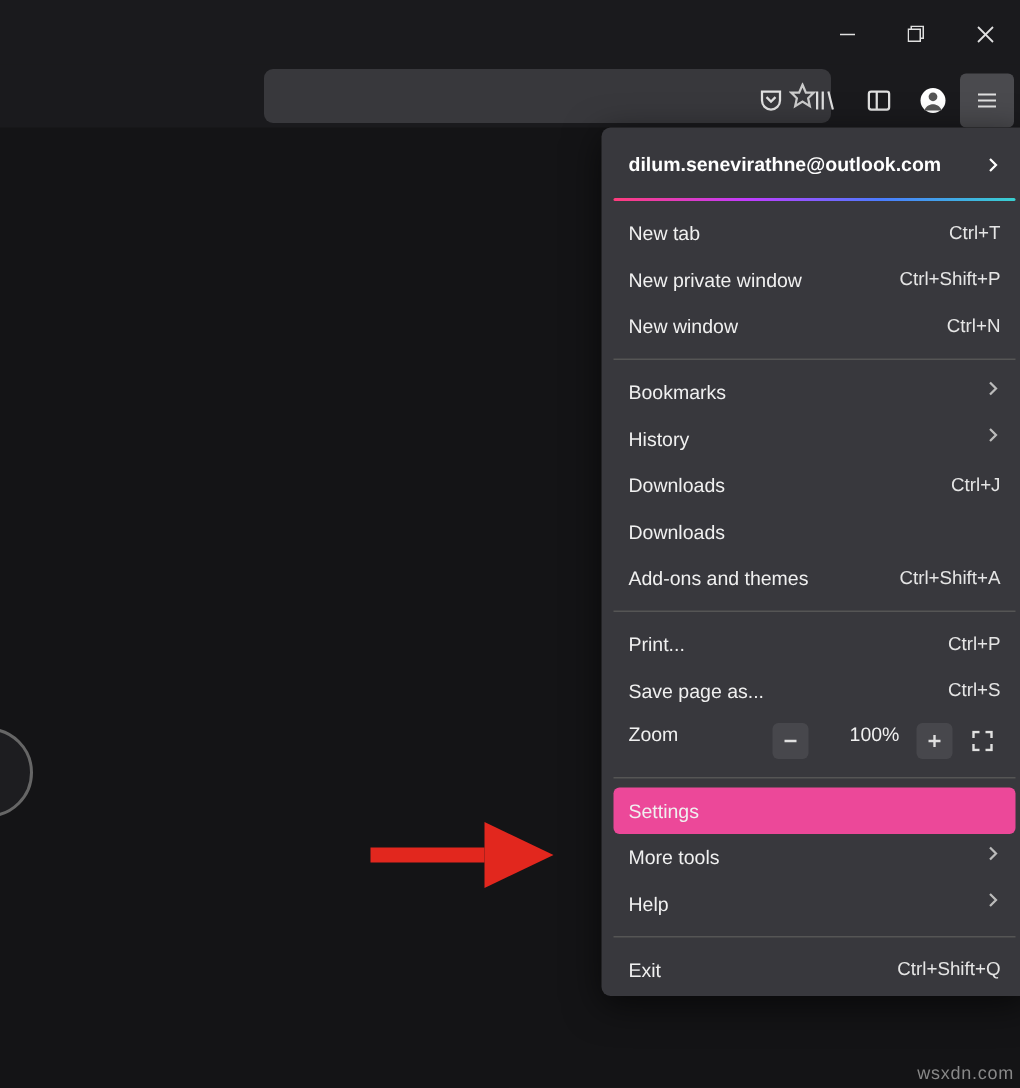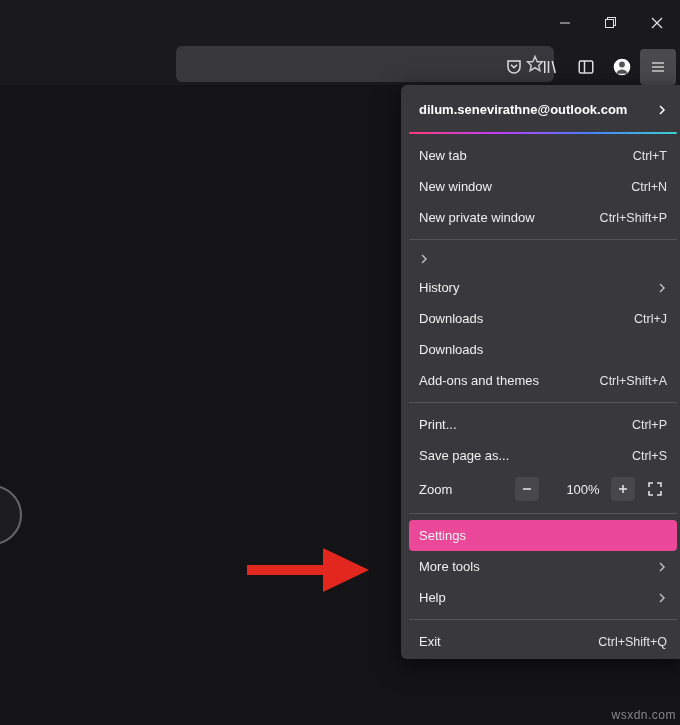--- a/index.html
+++ b/index.html
@@ -111,21 +111,20 @@
     .gradient-line {
       height: 2px;
       margin: 0 8px 6px 8px;
       background: linear-gradient(90deg, #ff3c7c, #c13cff, #4a7dff, #39d0d0);
       border-radius: 2px;
     }
     .menu-item {
       margin: 0 8px;
       padding: 8px 10px;
       display: flex;
-      align-items: center;
       justify-content: space-between;
       border-radius: 4px;
       font-size: 13px;
       color: #f0f0f0;
     }
     .menu-item .label { flex: 1; }
     .menu-item .shortcut {
       font-size: 12.5px;
       color: #e5e5e5;
     }
@@ -137,21 +136,20 @@
     .menu-item.hover { background: #ec4899; }
     .separator {
       height: 1px;
       background: #555;
       margin: 6px 8px;
     }
     .zoom-row {
       margin: 0 8px;
       padding: 6px 10px;
       display: flex;
-      align-items: center;
       gap: 8px;
       color: #f0f0f0;
       font-size: 13px;
     }
     .zoom-row .zlabel { flex: 1; }
     .zbtn {
       width: 24px;
       height: 24px;
       border-radius: 4px;
       background: #47474c;
@@ -280,31 +278,32 @@
         <polyline points="3,1 7,5 3,9" fill="none" stroke="currentColor" stroke-width="1.5"></polyline>
       </svg>
   </div>
   <div class="gradient-line"></div>
 
   <div class="menu-item">
     <span class="label">New tab</span>
     <span class="shortcut">Ctrl+T</span>
   </div>
   <div class="menu-item">
+    <span class="label">New private window</span>
+    <span class="shortcut">Ctrl+Shift+P</span>
+  </div>
+  <div class="menu-item">
     <span class="label">New window</span>
     <span class="shortcut">Ctrl+N</span>
   </div>
-  <div class="menu-item">
-    <span class="label">New private window</span>
-    <span class="shortcut">Ctrl+Shift+P</span>
-  </div>
 
   <div class="separator"></div>
 
   <div class="menu-item">
+    <span class="label">Bookmarks</span>
     <svg class="chevron" width="10" height="10" viewBox="0 0 10 10">
         <polyline points="3,1 7,5 3,9" fill="none" stroke="currentColor" stroke-width="1.5"></polyline>
       </svg>
   </div>
   <div class="menu-item">
     <span class="label">History</span>
     <svg class="chevron" width="10" height="10" viewBox="0 0 10 10">
         <polyline points="3,1 7,5 3,9" fill="none" stroke="currentColor" stroke-width="1.5"></polyline>
       </svg>
   </div>

